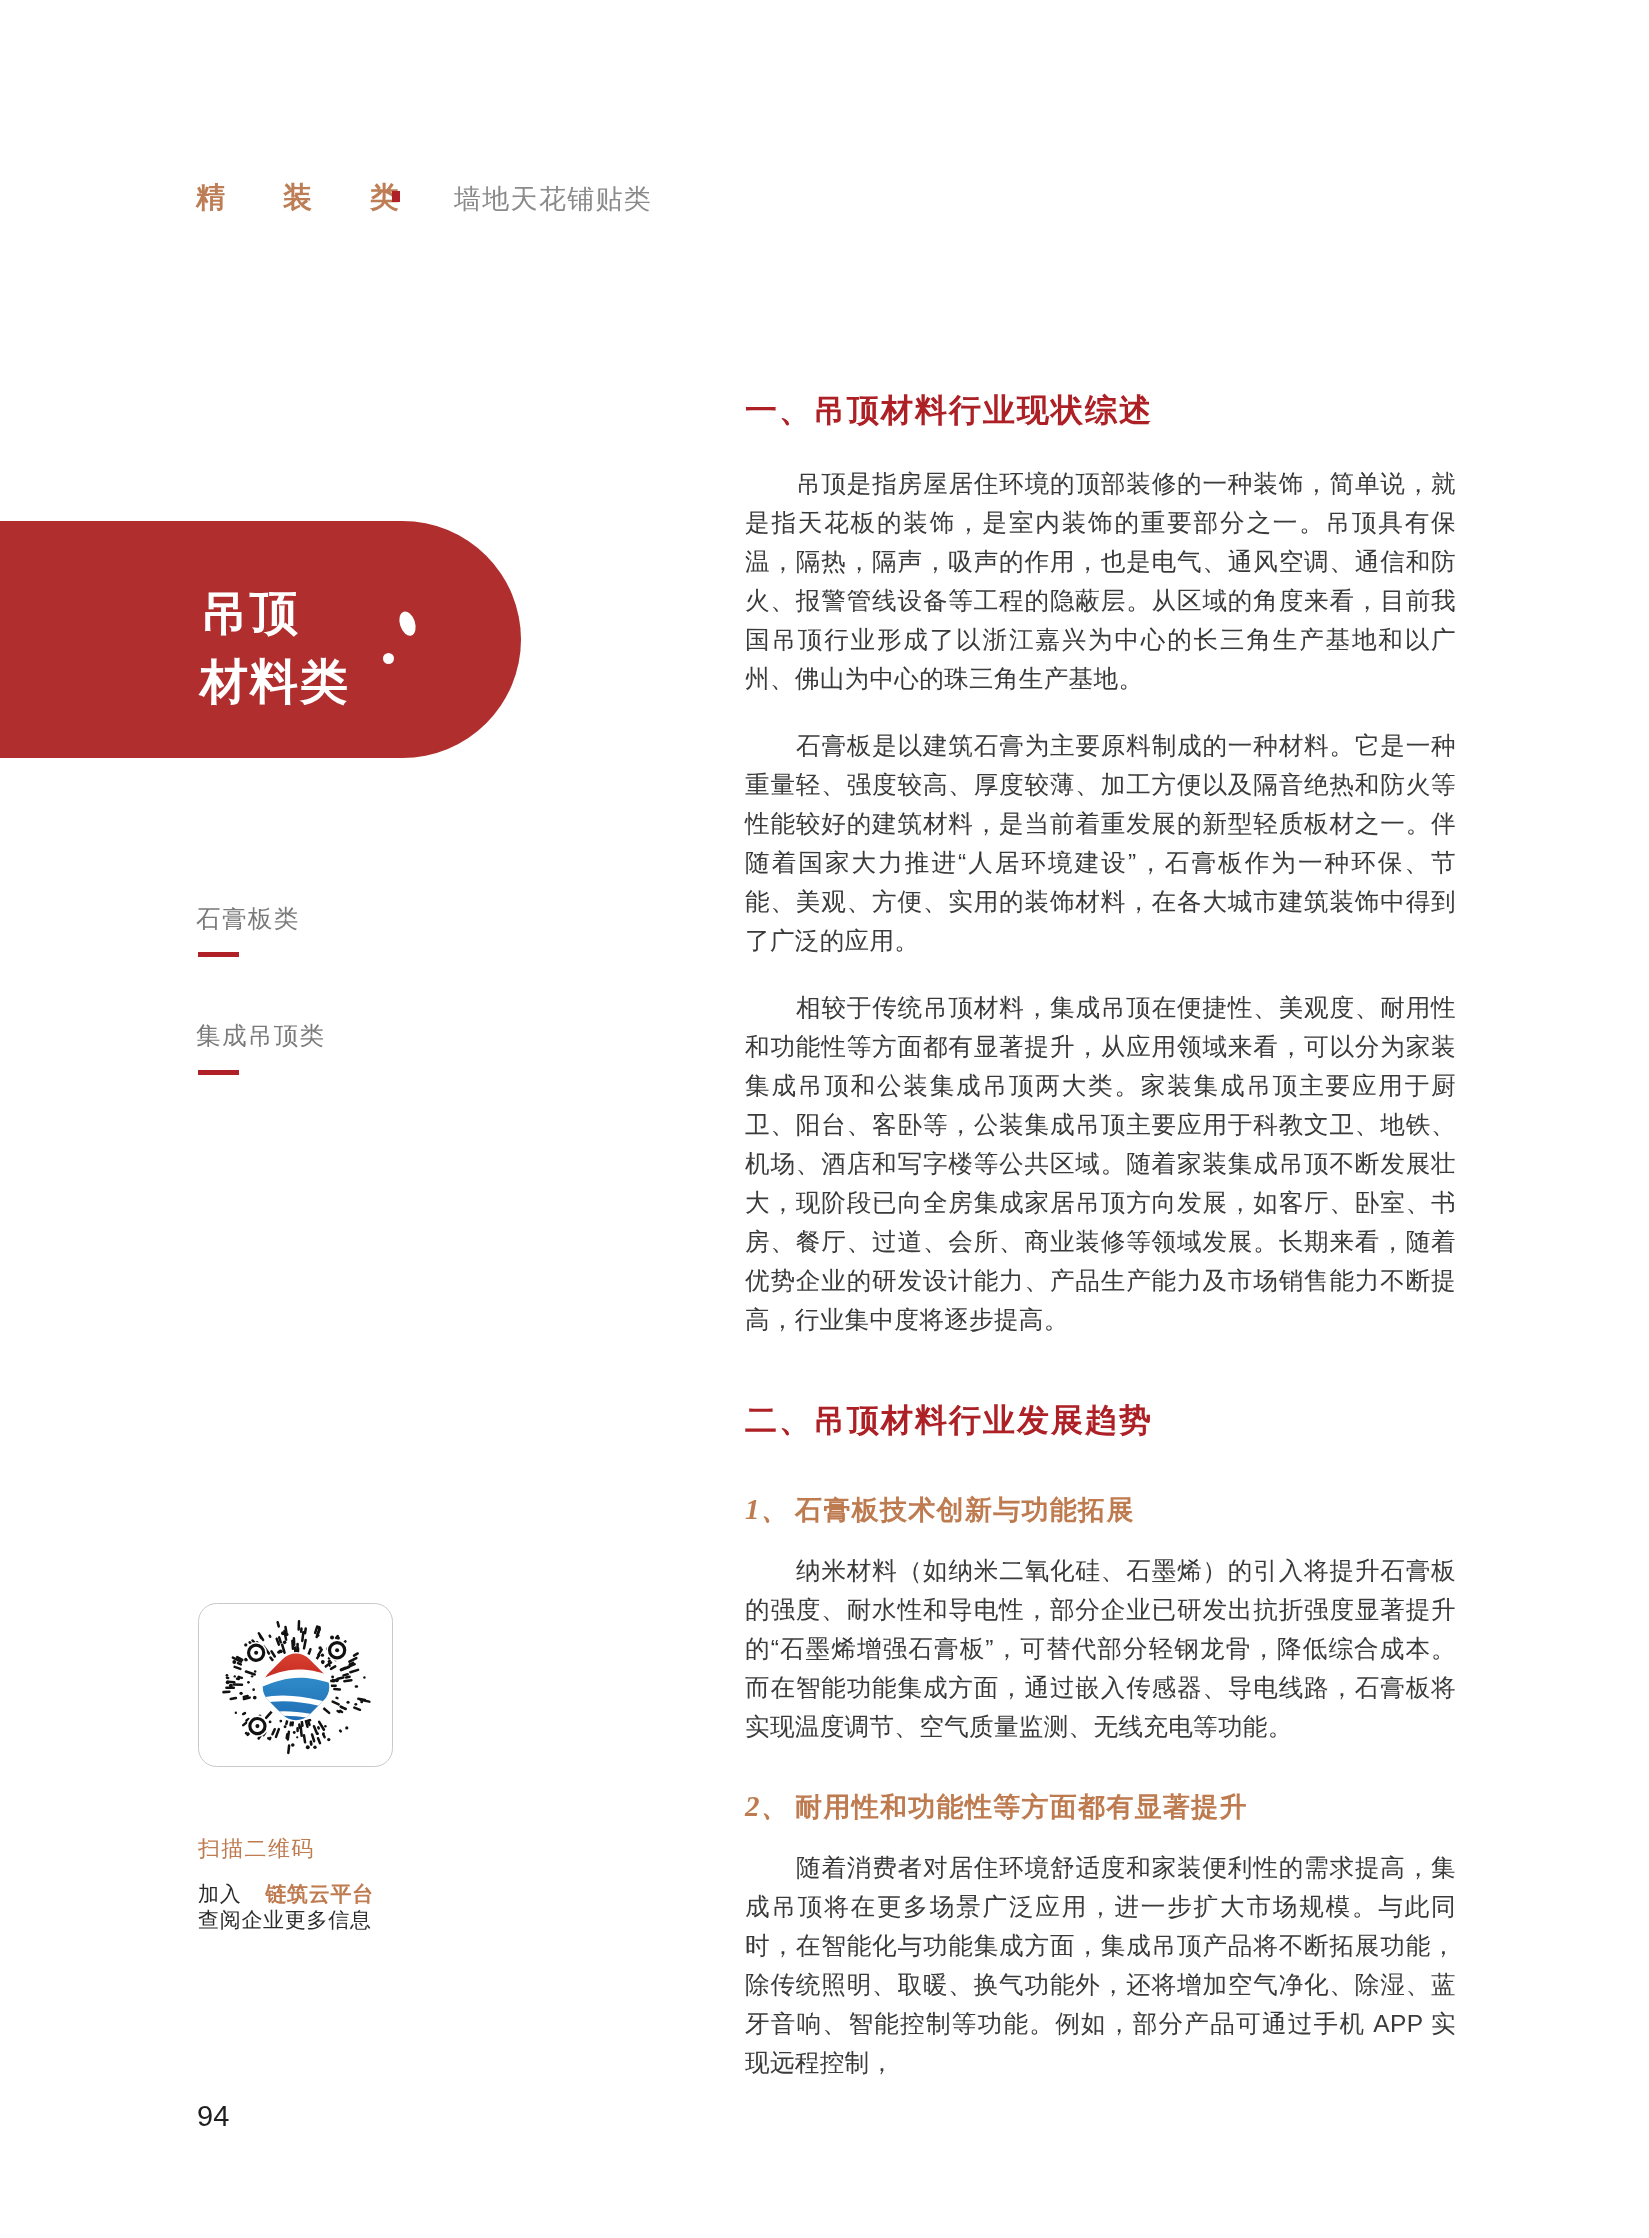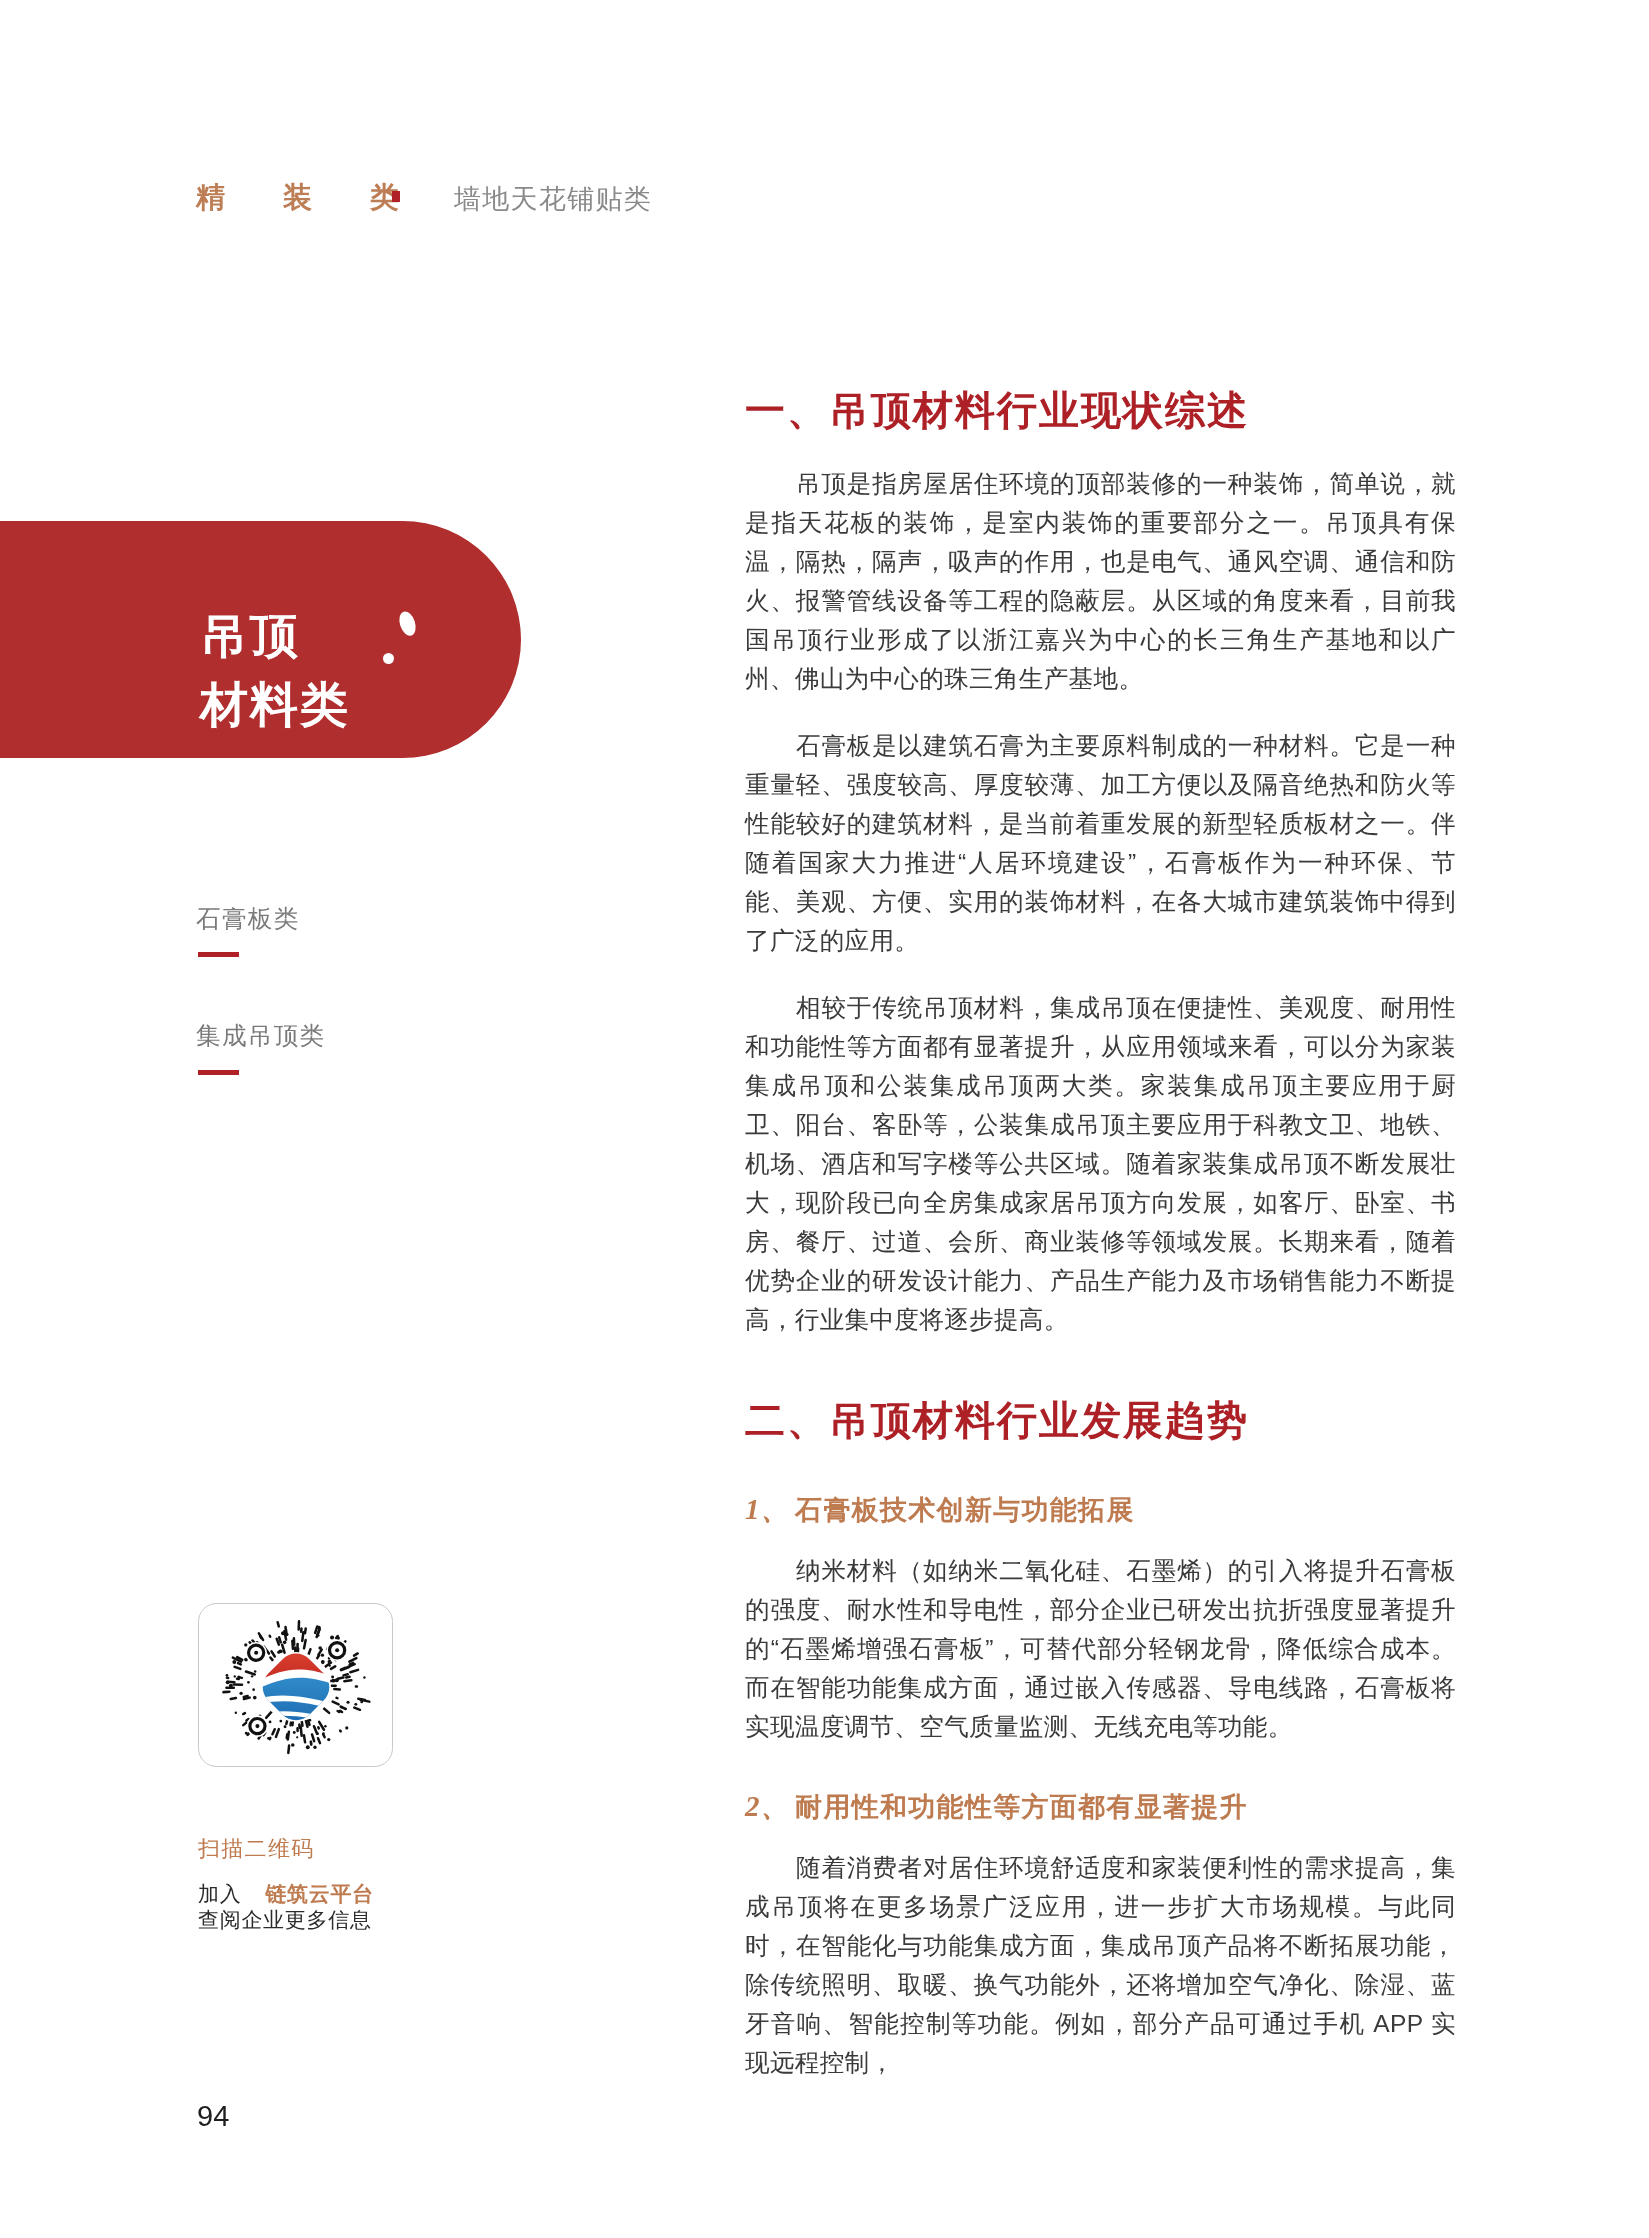--- a/index.html
+++ b/index.html
@@ -26,21 +26,21 @@
     font-size:27px;color:#8a8a8a;letter-spacing:1.3px;white-space:nowrap;
   }
 
   
   .banner{
     position:absolute;left:0;top:521px;width:521px;height:237px;
     background:#b02e2e;
     border-radius:0 120px 120px 0;
   }
   .banner-title{
-    position:absolute;left:200px;top:80px;
+    position:absolute;left:200px;top:57px;
     color:#ffffff;font-size:48px;font-weight:700;line-height:69px;letter-spacing:2px;
     white-space:pre-line;
   }
   .banner-dot-large{
     position:absolute;left:400px;top:90px;width:15.3px;height:25px;
     background:#ffffff;border-radius:50%;transform:rotate(-18deg);
   }
   .banner-dot-small{
     position:absolute;left:383px;top:132px;width:11.3px;height:11.3px;
     background:#ffffff;border-radius:50%;
@@ -83,21 +83,21 @@
   .page-number{
     position:absolute;left:197px;top:2100px;
     font-size:29px;color:#1e1e1e;
   }
 
   
   .content-col{
     position:absolute;left:745px;top:392px;width:711px;
   }
   .h-red{
-    font-size:40px;font-weight:700;color:#ac2026;letter-spacing:2px;
+    font-size:32px;font-weight:700;color:#ac2026;letter-spacing:2px;
     line-height:37px;margin:0;
   }
   .h-red.h2-sect{margin-top:63px;}
   .para{
     font-size:24.6px;line-height:39px;color:#3a3a3a;
     text-align:justify;text-indent:51px;letter-spacing:0.3px;
     margin:28px 0 0 0;
   }
   .para.first{margin-top:35px;}
   .subhead{

